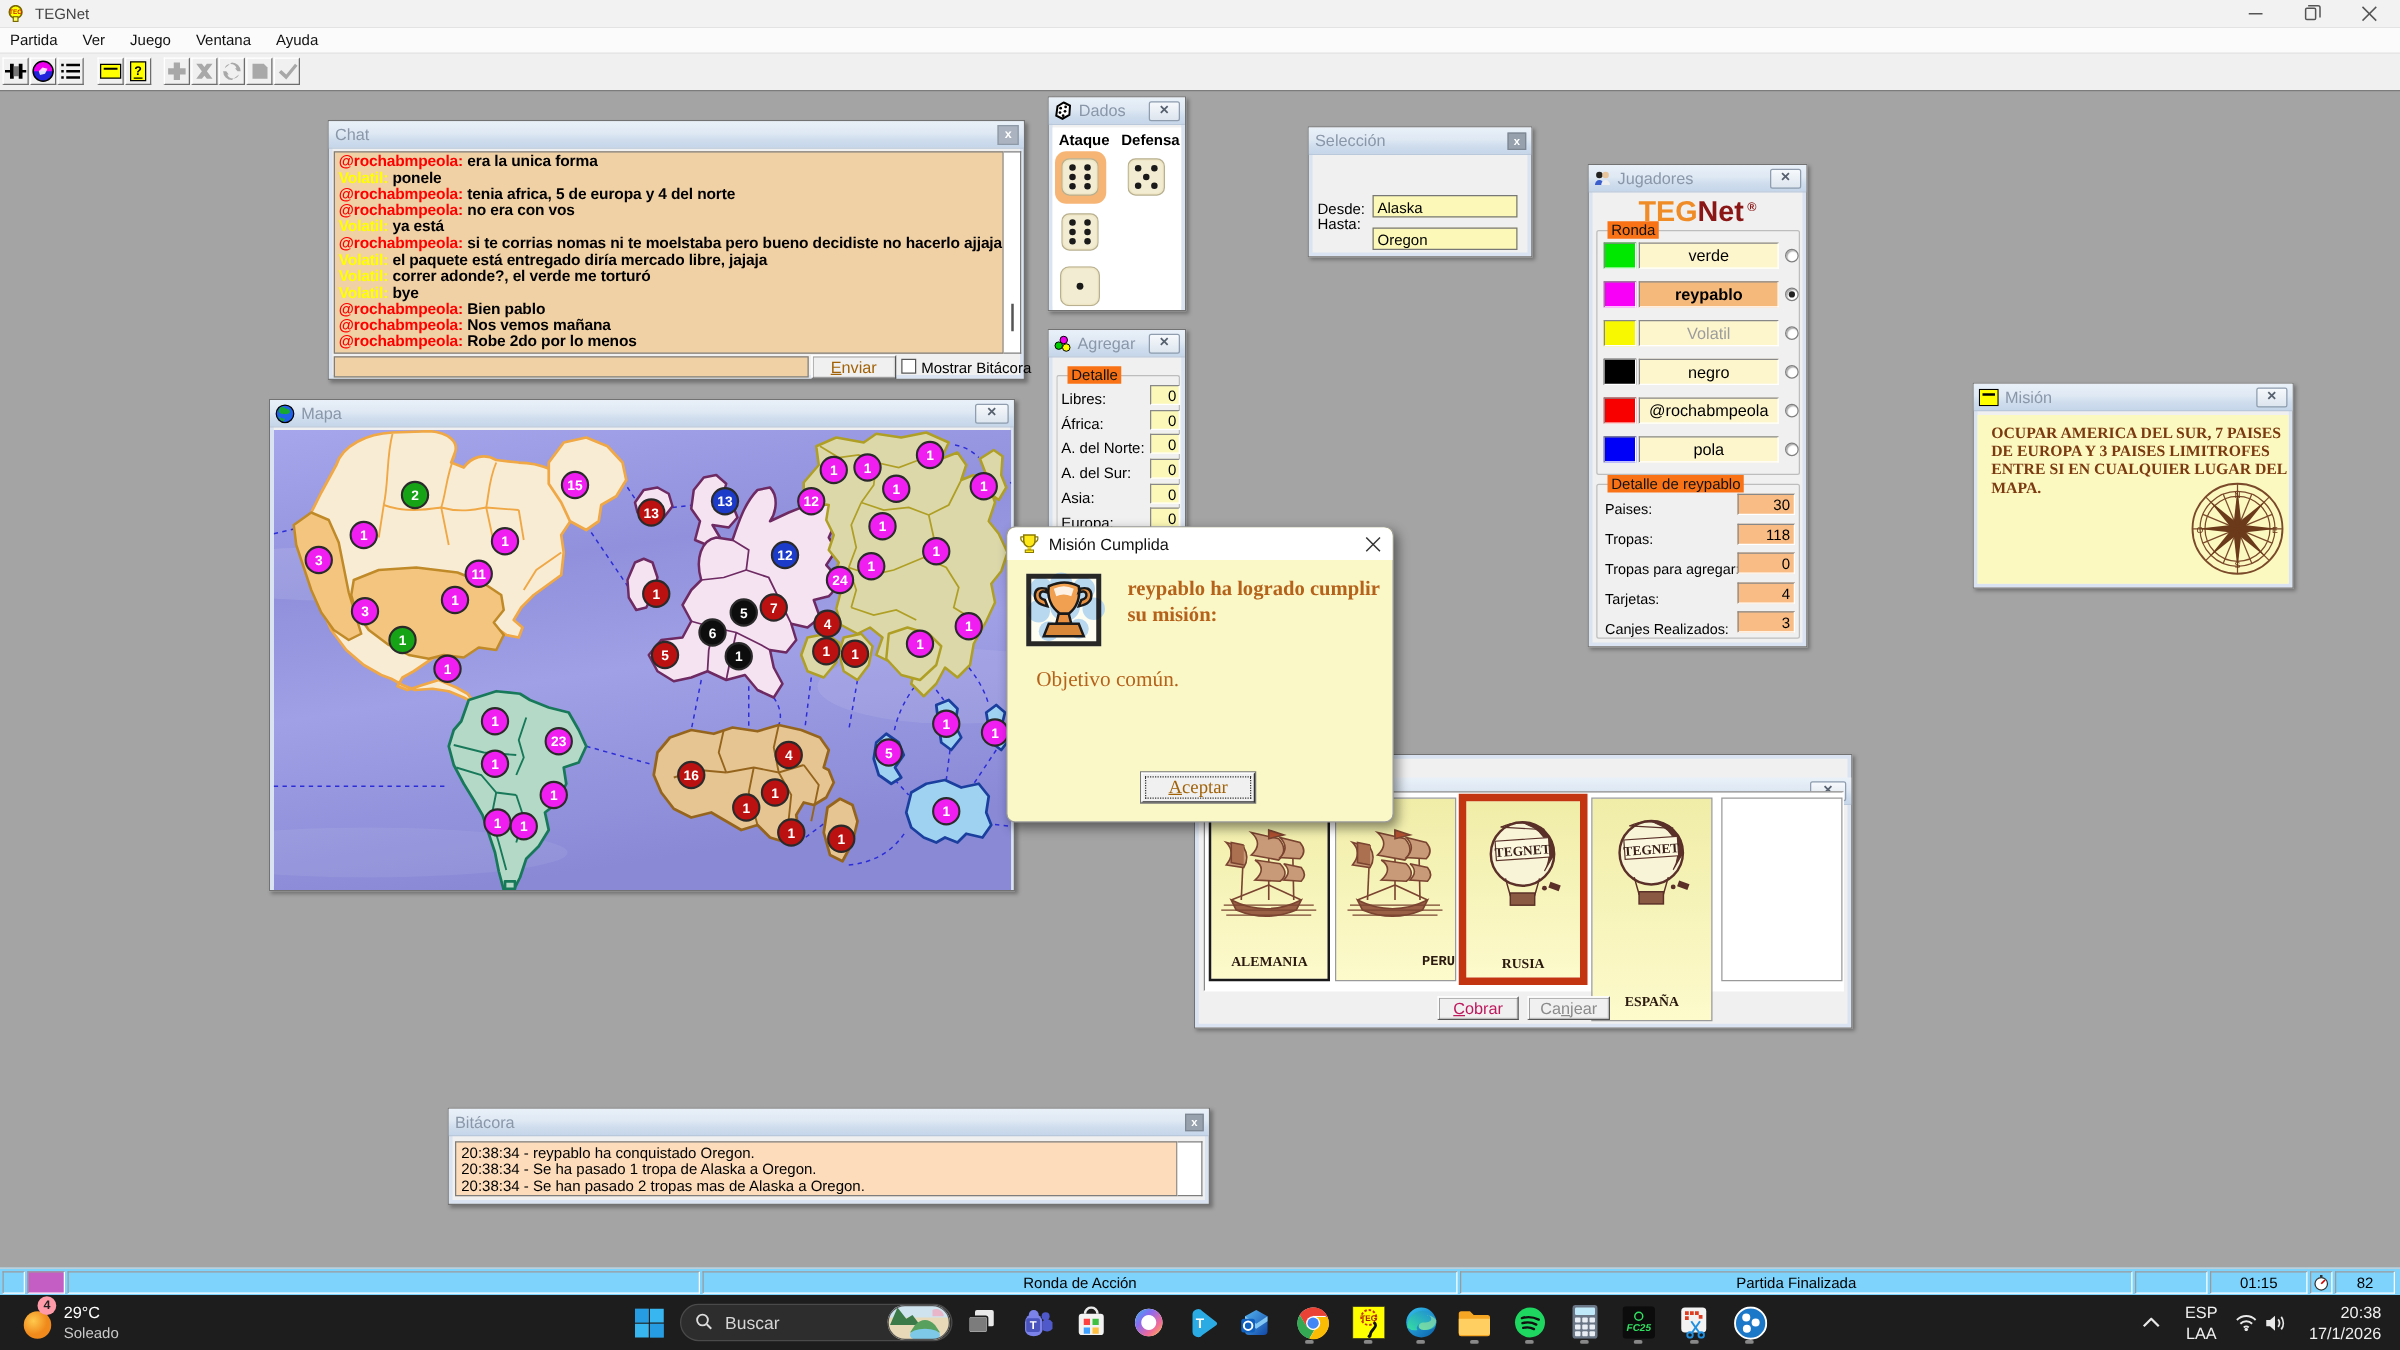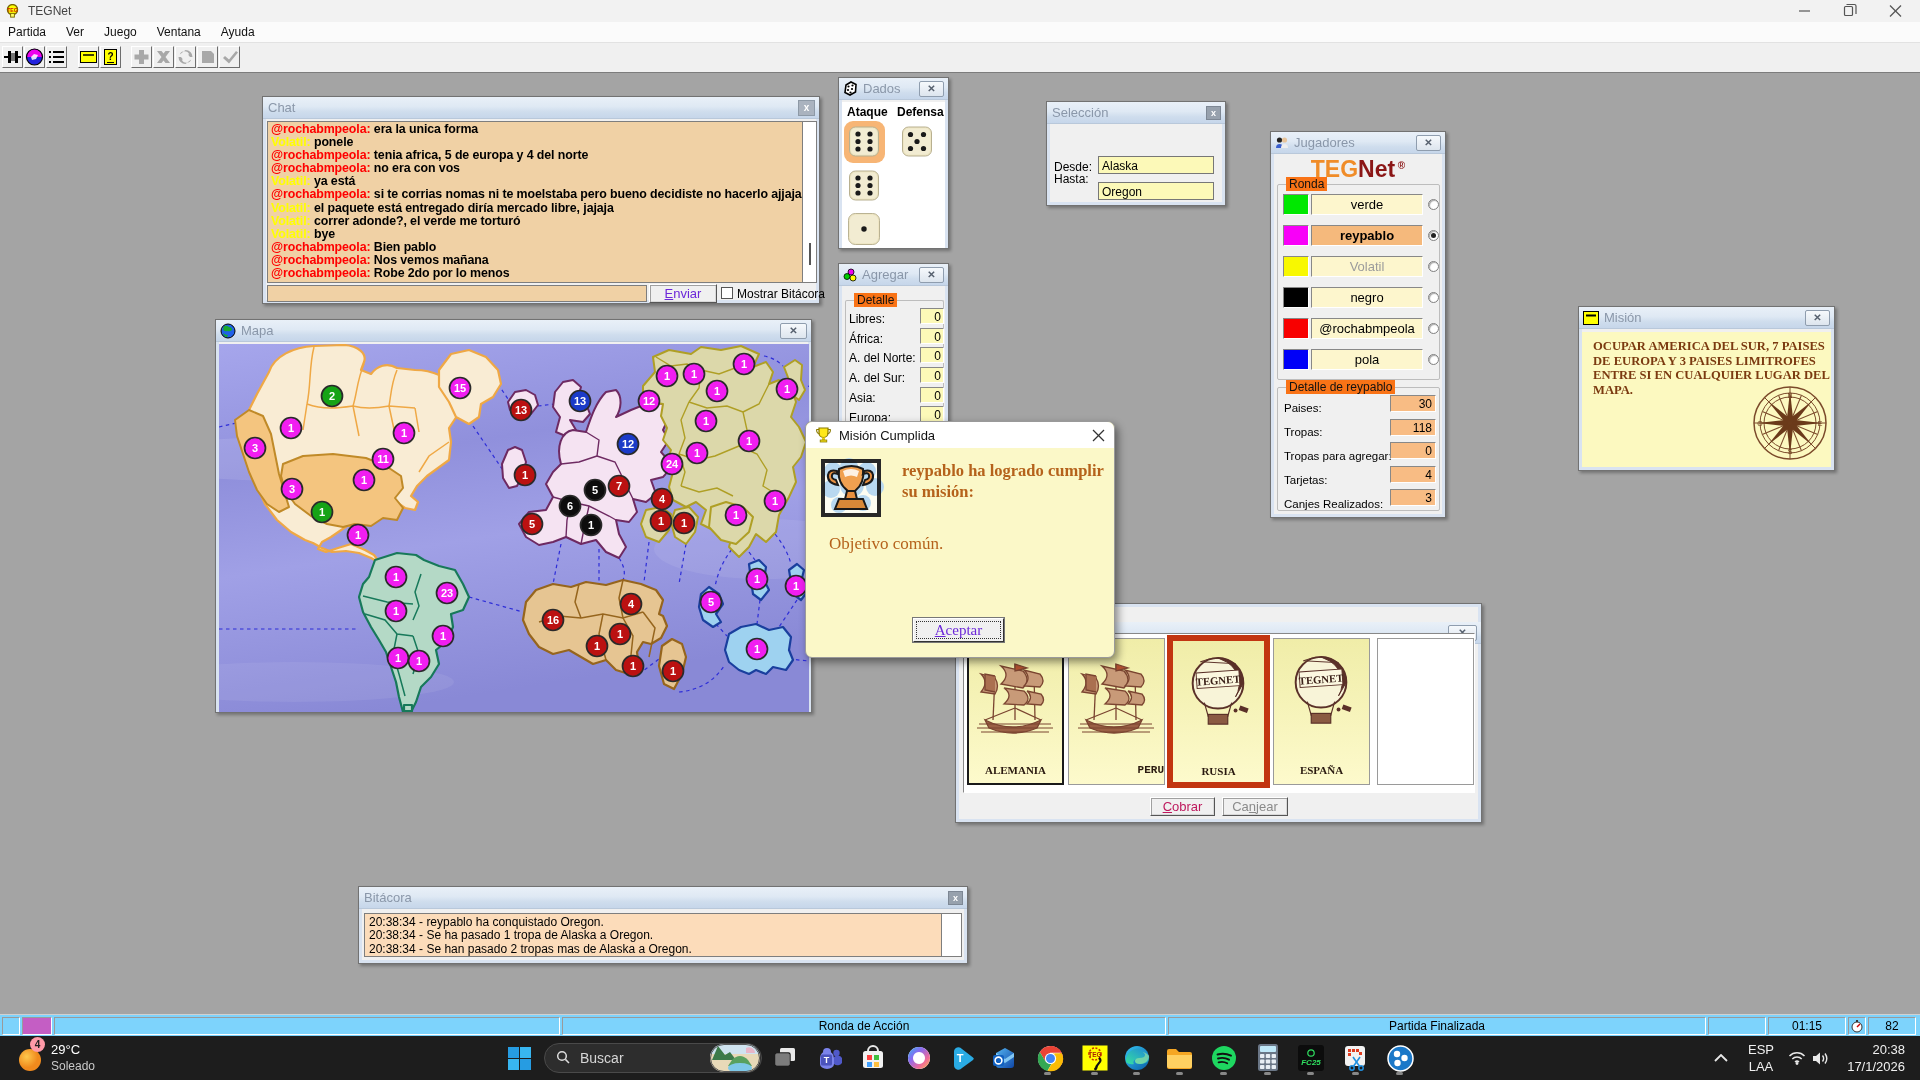--- a/index.html
+++ b/index.html
@@ -14,21 +14,21 @@
 .tbtn{position:absolute;top:3px;width:21px;height:22px;background:#f0f0f0;border-top:1px solid #fff;border-left:1px solid #fff;border-right:1px solid #6d6d6d;border-bottom:1px solid #6d6d6d}
 
 #mdi{position:absolute;left:0;top:72px;width:1920px;height:942px;background:#a4a4a4;border-top:1px solid #7c7c7c;overflow:hidden}
 .win{position:absolute;background:#f0f0f0;border:1px solid #727272;box-shadow:2px 2px 3px rgba(0,0,0,0.3),inset 0 0 0 3px #d9e3f1}
 .tb{height:22px;background:linear-gradient(180deg,#e9f0f8 0%,#dfe9f4 45%,#cfdded 70%,#c6d6ea 100%);display:flex;align-items:center;position:relative;border-bottom:1px solid #b9c8da}
 .tb .tt{color:#8a97a9;font-size:13px;margin-left:5px;white-space:nowrap}
 .xl{position:absolute;top:3px;right:4px;width:29px;height:16px;background:linear-gradient(#f6f9fc,#dde5ee);border:1px solid #8f9dae;border-radius:2px;color:#56606e;font-size:10px;font-weight:bold;text-align:center;line-height:14px}
 .xd{position:absolute;top:4px;right:4px;width:15px;height:14px;background:#97a1ad;border:1px solid #7d8794;color:#fff;font-size:9px;font-weight:bold;text-align:center;line-height:12px}
 .grp{position:absolute;border:1px solid #bdbdbd;border-radius:2px}
 .grp>.gl{position:absolute;top:-8px;left:8px;background:#f97316;font-size:12px;color:#111;padding:0 3px;line-height:14px}
-.btn{position:absolute;background:#f0f0f0;border-top:1px solid #fff;border-left:1px solid #fff;border-right:1px solid #555;border-bottom:1px solid #555;box-shadow:1px 1px 0 #a0a0a0 inset, -1px -1px 0 #d8d8d8 inset;font-size:13px;color:#6d28d9;text-align:center}
+.btn{position:absolute;background:#f0f0f0;border-top:1px solid #fff;border-left:1px solid #fff;border-right:1px solid #555;border-bottom:1px solid #555;box-shadow:1px 1px 0 #a0a0a0 inset, -1px -1px 0 #d8d8d8 inset;font-size:13px;color:#a16207;text-align:center}
 
 #statusbar{position:absolute;left:0;top:1014px;width:1920px;height:22px;background:#7dd3fc;border-top:1px solid #d0d0d0}
 .seg{position:absolute;top:2px;height:18px;border:1px solid;border-color:#9a9a9a #fff #fff #9a9a9a;font-size:12px;color:#000;text-align:center;line-height:16px}
 
 #taskbar{position:absolute;left:0;top:1036px;width:1920px;height:44px;background:#1d1d1d}
 .dot{position:absolute;top:36px;width:7px;height:3px;border-radius:2px;background:#888}
 </style></head>
 <body>
 <div id="stage">
 
@@ -733,21 +733,21 @@
             <use href="#ship"></use>
           </svg>
    <div style="position:absolute;left:0;bottom:8px;width:100%;text-align:right;font-family:Liberation Mono, monospace;font-size:11px;font-weight:bold;color:#2a1a10">PERU</div>
   </div>
   <div style="position:absolute;left:211px;top:31px;width:103px;height:153px;background:linear-gradient(#f0eda8,#fdfacc);border:6px solid #c23510">
    <svg width="88" height="78" style="position:absolute;left:1px;top:11px" viewBox="0 0 88 80">
             <use href="#balloon"></use>
           </svg>
    <div style="position:absolute;left:0;bottom:5px;width:100%;text-align:center;font-family:'Liberation Serif',serif;font-size:11px;font-weight:bold;color:#2a1a10">RUSIA</div>
   </div>
-  <div style="position:absolute;left:317px;top:34px;width:97px;height:147px;background:linear-gradient(#f0eda8,#fdfacc);border:1px solid #9a9a9a">
+  <div style="position:absolute;left:317px;top:34px;width:97px;height:179px;background:linear-gradient(#f0eda8,#fdfacc);border:1px solid #9a9a9a">
    <svg width="88" height="78" style="position:absolute;left:3px;top:12px" viewBox="0 0 88 80">
             <use href="#balloon"></use>
           </svg>
    <div style="position:absolute;left:0;bottom:8px;width:100%;text-align:center;font-family:'Liberation Serif',serif;font-size:11px;font-weight:bold;color:#2a1a10">ESPAÑA</div>
   </div>
   <div style="position:absolute;left:421px;top:34px;width:97px;height:147px;background:#fff;border:1px solid #9a9a9a"></div>
   <div class="btn" style="left:194px;top:193px;width:65px;height:19px;line-height:17px;color:#be185d"><u>C</u>obrar</div>
   <div class="btn" style="left:266px;top:193px;width:66px;height:19px;line-height:17px;color:#8a8a8a">Ca<u>n</u>jear</div>
  </div>
  <div id="bitacorawin" class="win" style="left:358px;top:813px;width:610px;height:78px">

